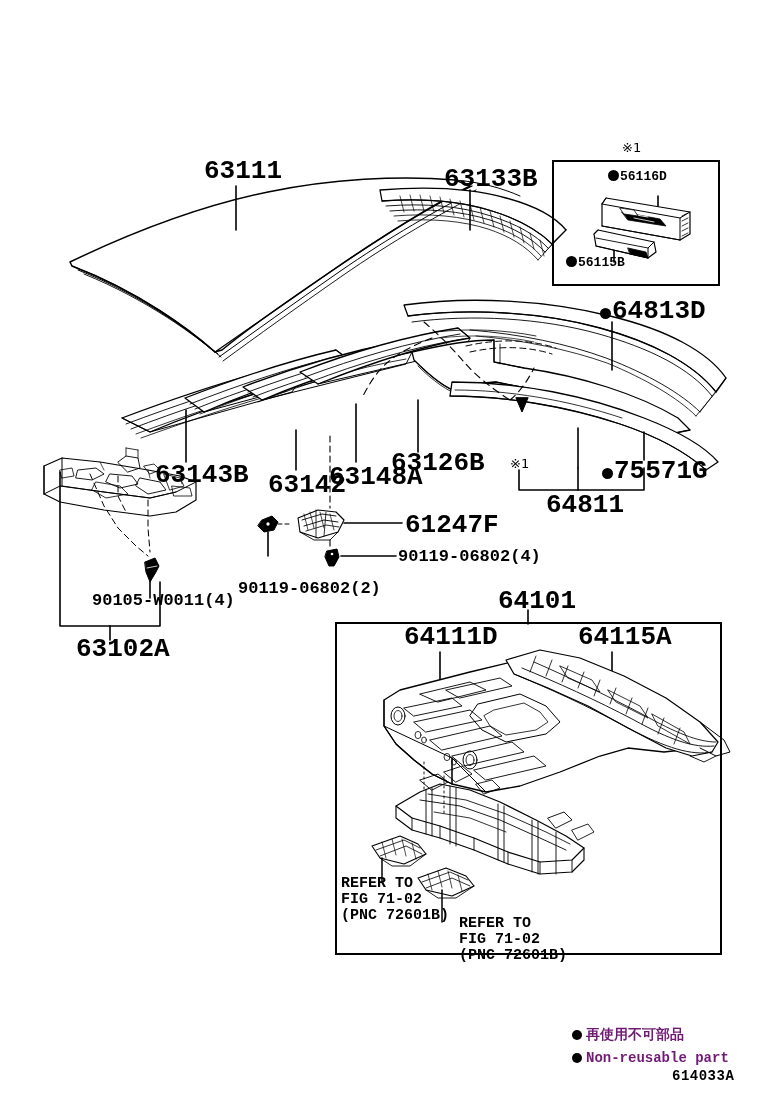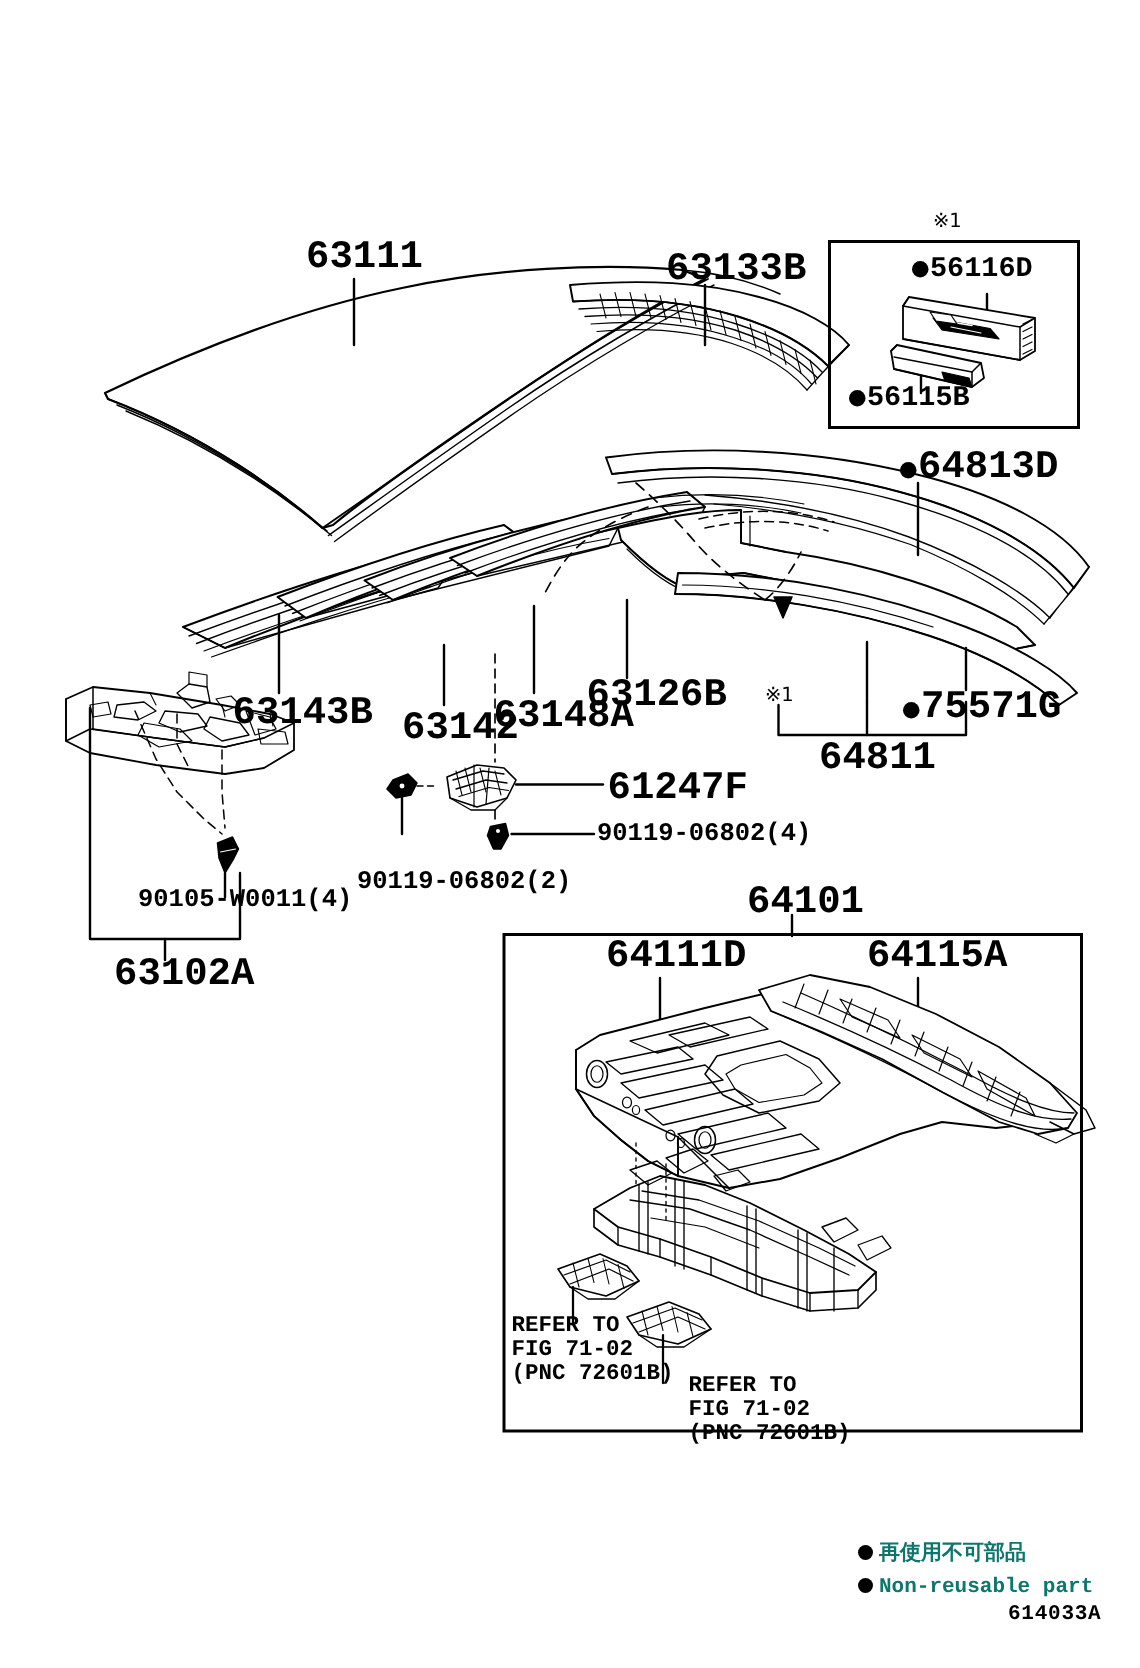--- a/index.html
+++ b/index.html
@@ -21,21 +21,21 @@
   .lbl {
     position: absolute;
     font-family: "Liberation Serif", serif;
     font-weight: bold;
     color: #000000;
     white-space: nowrap;
     letter-spacing: 0px;
     line-height: 1;
   }
   .lbl-20 { font-size: 26px; }
-  .lbl-19 { font-size: 19px; }
+  .lbl-19 { font-size: 13px; }
   .lbl-17 { font-size: 17px; }
   .mono {
     font-family: "Liberation Mono", monospace;
     font-weight: bold;
   }
   .cjk {
     font-family: "DejaVu Sans", sans-serif;
     font-weight: bold;
   }
   .box {
@@ -66,21 +66,21 @@
     width: 10px;
     height: 10px;
     border-radius: 50%;
     background: #000000;
     vertical-align: -1px;
     margin-right: 4px;
   }
   .legend-row {
     position: absolute;
     white-space: nowrap;
-    color: #0f766e;
+    color: #701a75;
   }
   .refblock {
     position: absolute;
     font-family: "Liberation Mono", monospace;
     font-weight: bold;
     font-size: 15px;
     line-height: 1.08;
     color: #000;
     white-space: pre;
   }

